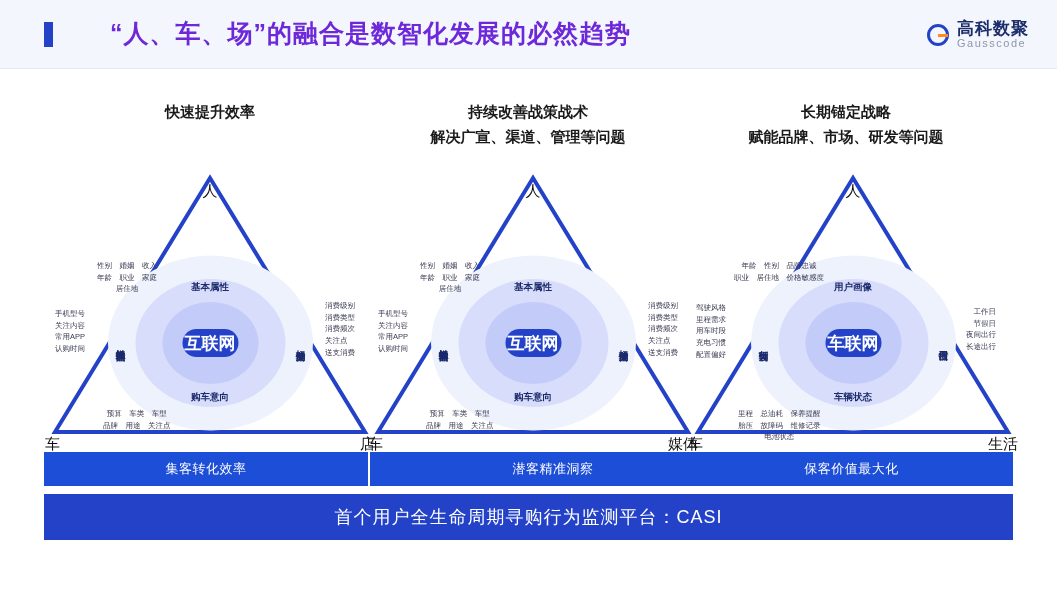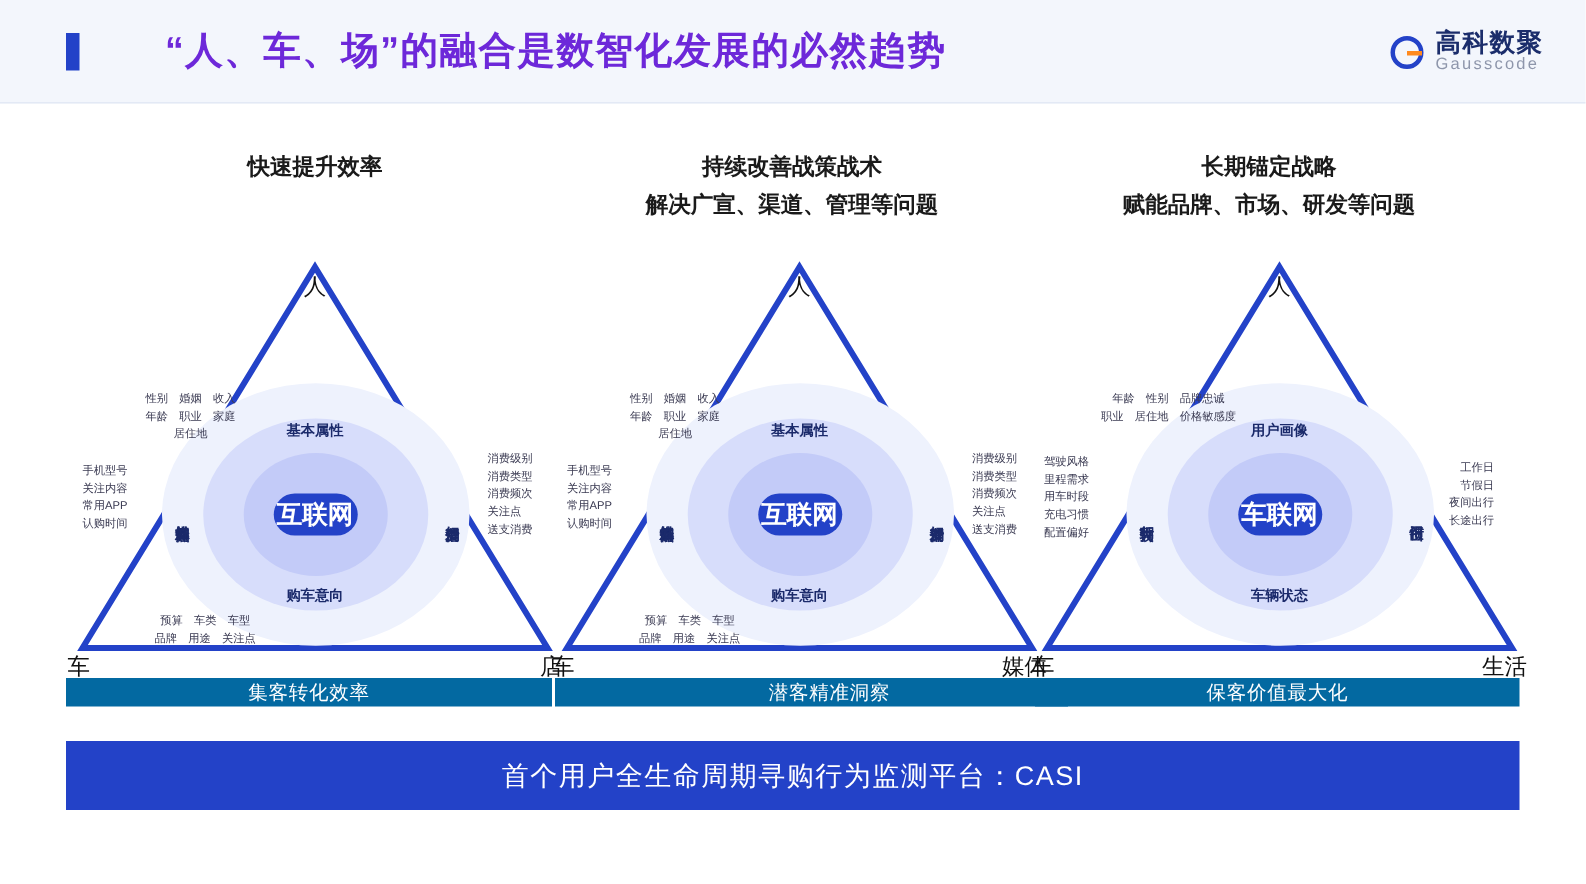--- a/index.html
+++ b/index.html
@@ -78,21 +78,21 @@
   }
   .q-top{left:50%;top:26px;transform:translateX(-50%);}
   .q-right{right:6px;top:50%;transform:translateY(-50%) ;writing-mode:vertical-rl;}
   .q-bottom{left:50%;bottom:26px;transform:translateX(-50%);margin-top:12px;}
   .q-left{left:6px;top:50%;transform:translateY(-50%);writing-mode:vertical-rl;}
 
   .tagblock{position:absolute;font-size:7.5px;color:#3a3a52;line-height:1.55;white-space:nowrap;text-align:center;}
 
   
   .subbar{
-    position:absolute;height:19px;background:#0369a1;color:#fff;
+    position:absolute;height:34px;background:#1d4ed8;color:#fff;
     display:flex;align-items:center;justify-content:center;
     font-size:13px;letter-spacing:.5px;
   }
   #mainbar{
     position:absolute;left:44px;top:494px;width:969px;height:46px;background:#2342c8;
     color:#fff;display:flex;align-items:center;justify-content:center;
     font-size:18px;letter-spacing:1px;
   }
 </style>
 </head>
@@ -218,20 +218,23 @@
     <div class="quad q-bottom">车辆状态</div>
     <div class="quad q-left">驾驶行为</div>
   </div>
 
   <div class="tagblock" style="left:46px;top:100px;white-space:pre;">年龄　性别　品牌忠诚
 职业　居住地　价格敏感度</div>
   <div class="tagblock" style="right:22px;top:146px;white-space:pre;text-align:right;">工作日
 节假日
 夜间出行
 长途出行</div>
+  <div class="tagblock" style="left:50px;top:248px;white-space:pre;">里程　总油耗　保养提醒
+胎压　故障码　维修记录
+电池状态</div>
   <div class="tagblock" style="left:8px;top:142px;white-space:pre;text-align:right;">驾驶风格
 里程需求
 用车时段
 充电习惯
 配置偏好</div>
 </div>
 <div class="subbar" style="left:690px;top:452px;width:323px;">保客价值最大化</div>
 
 <div id="mainbar">首个用户全生命周期寻购行为监测平台：CASI</div>
 

